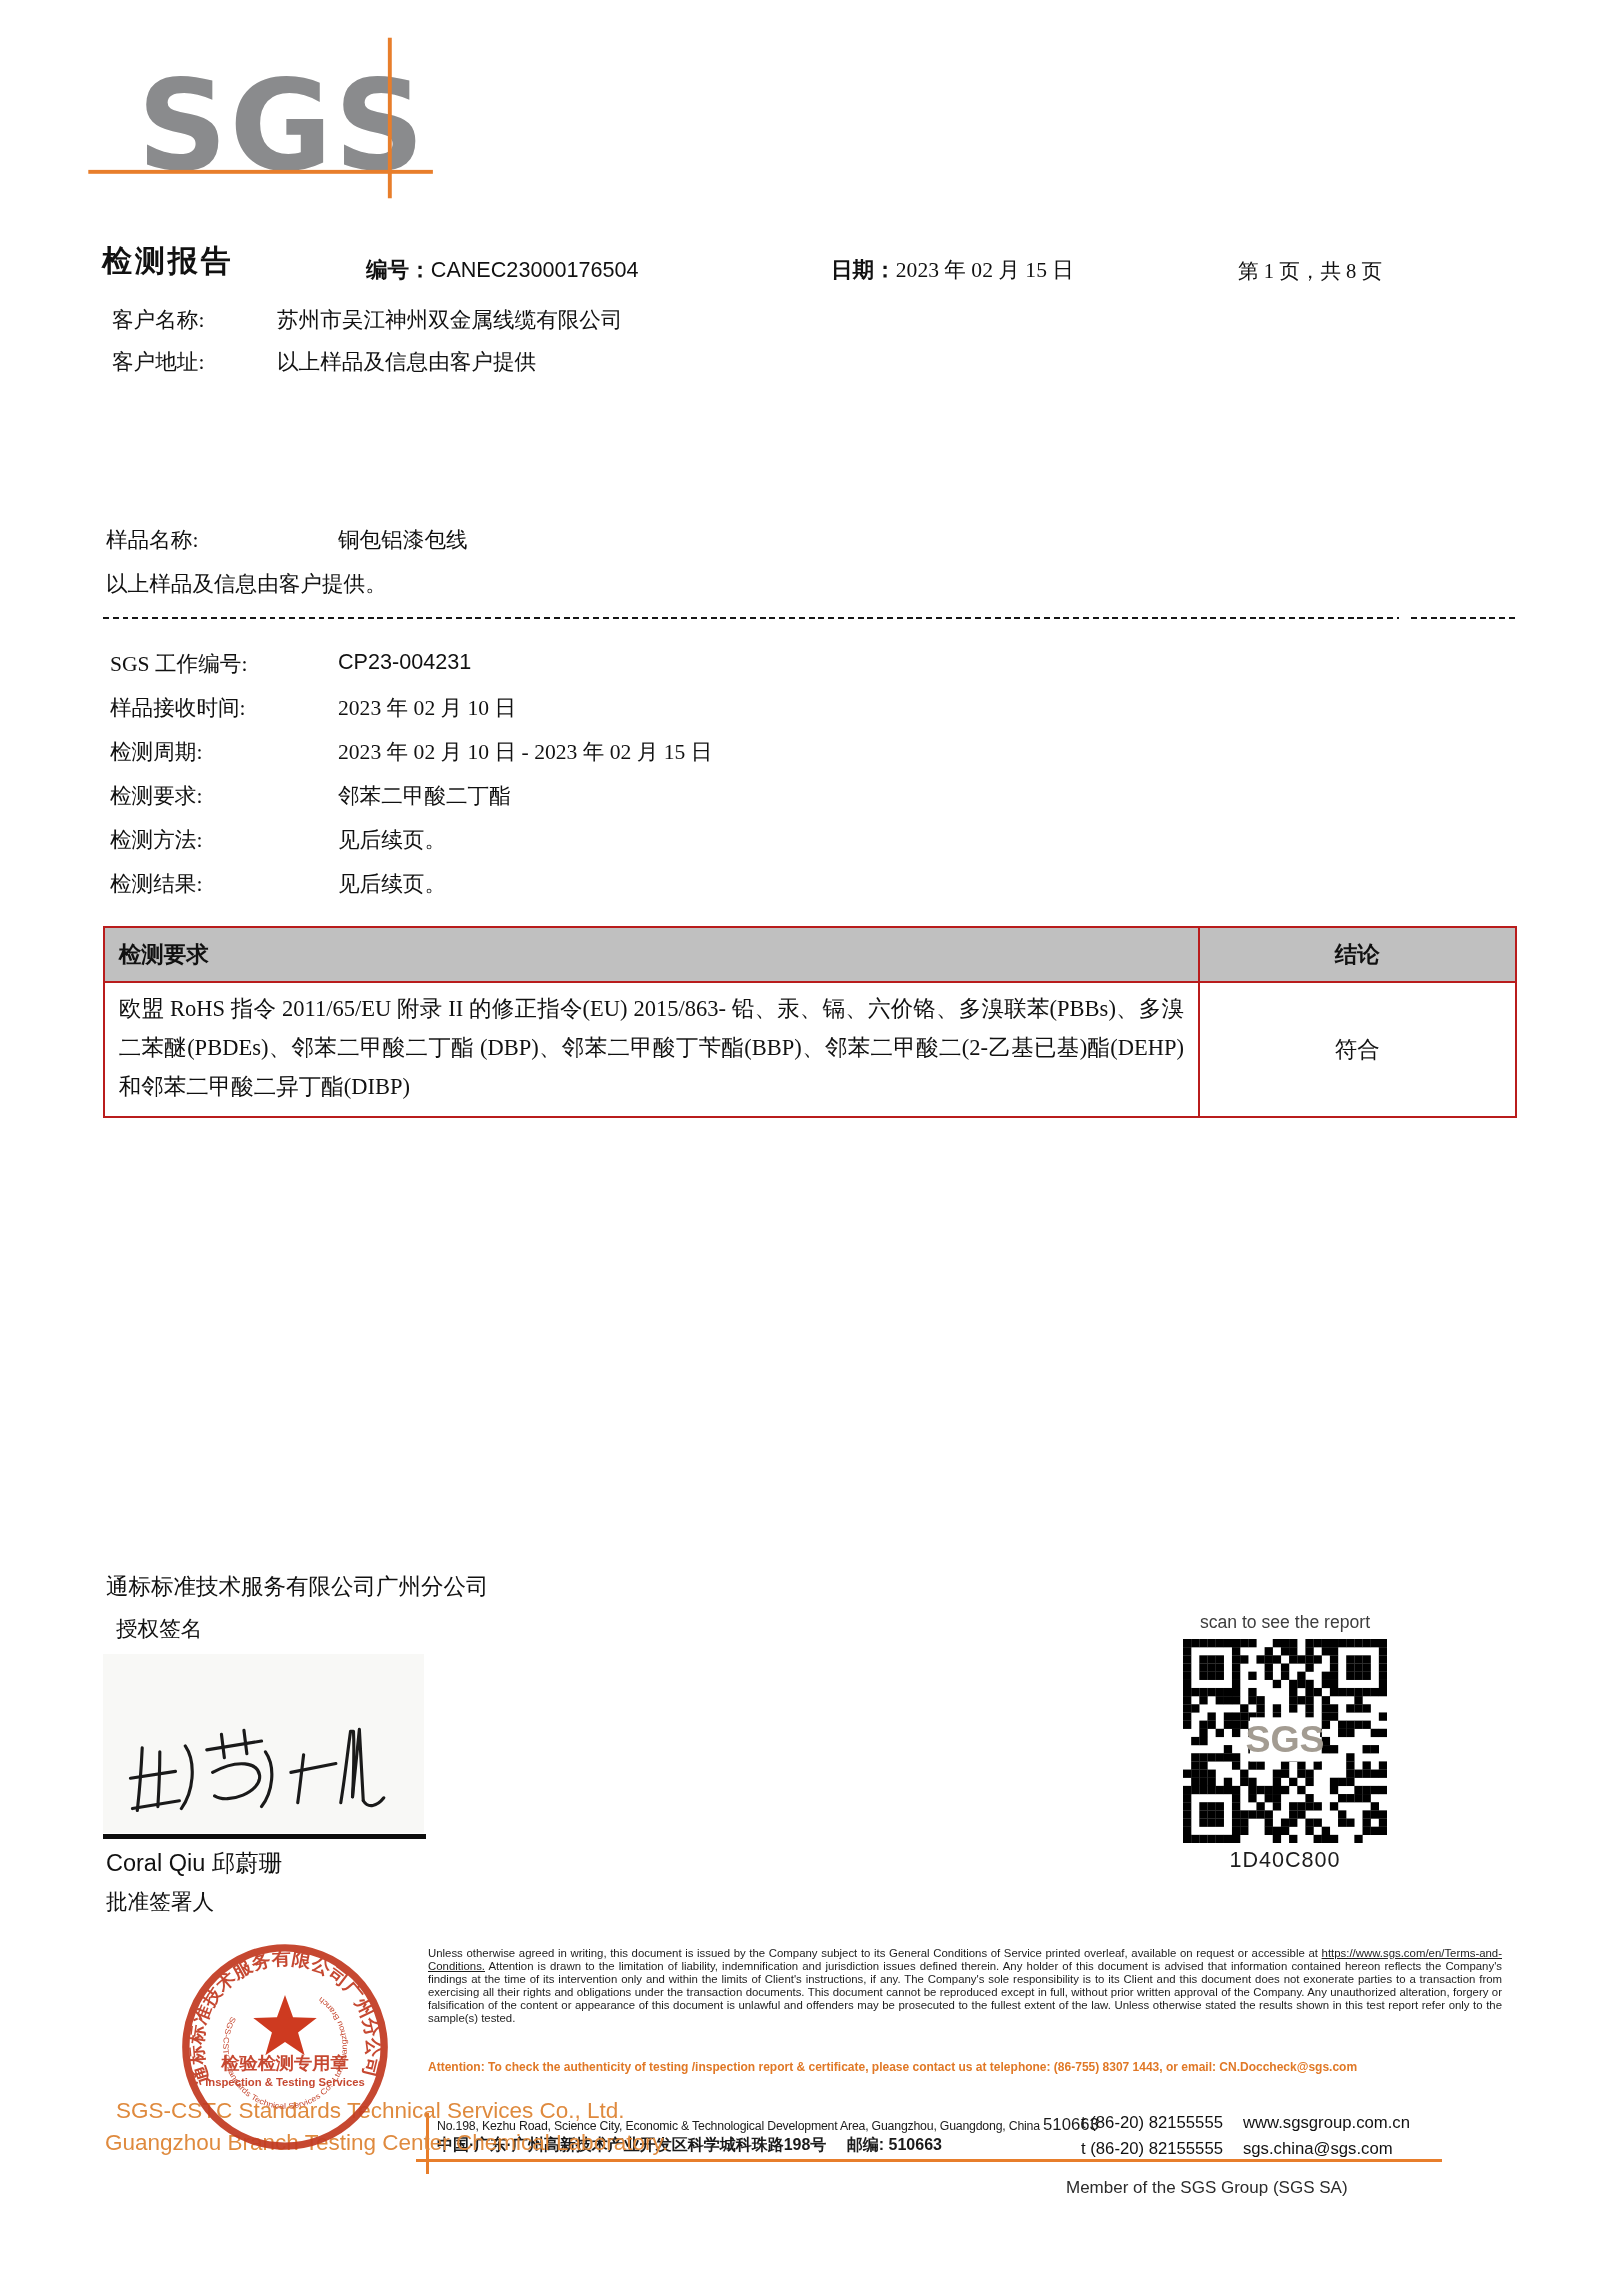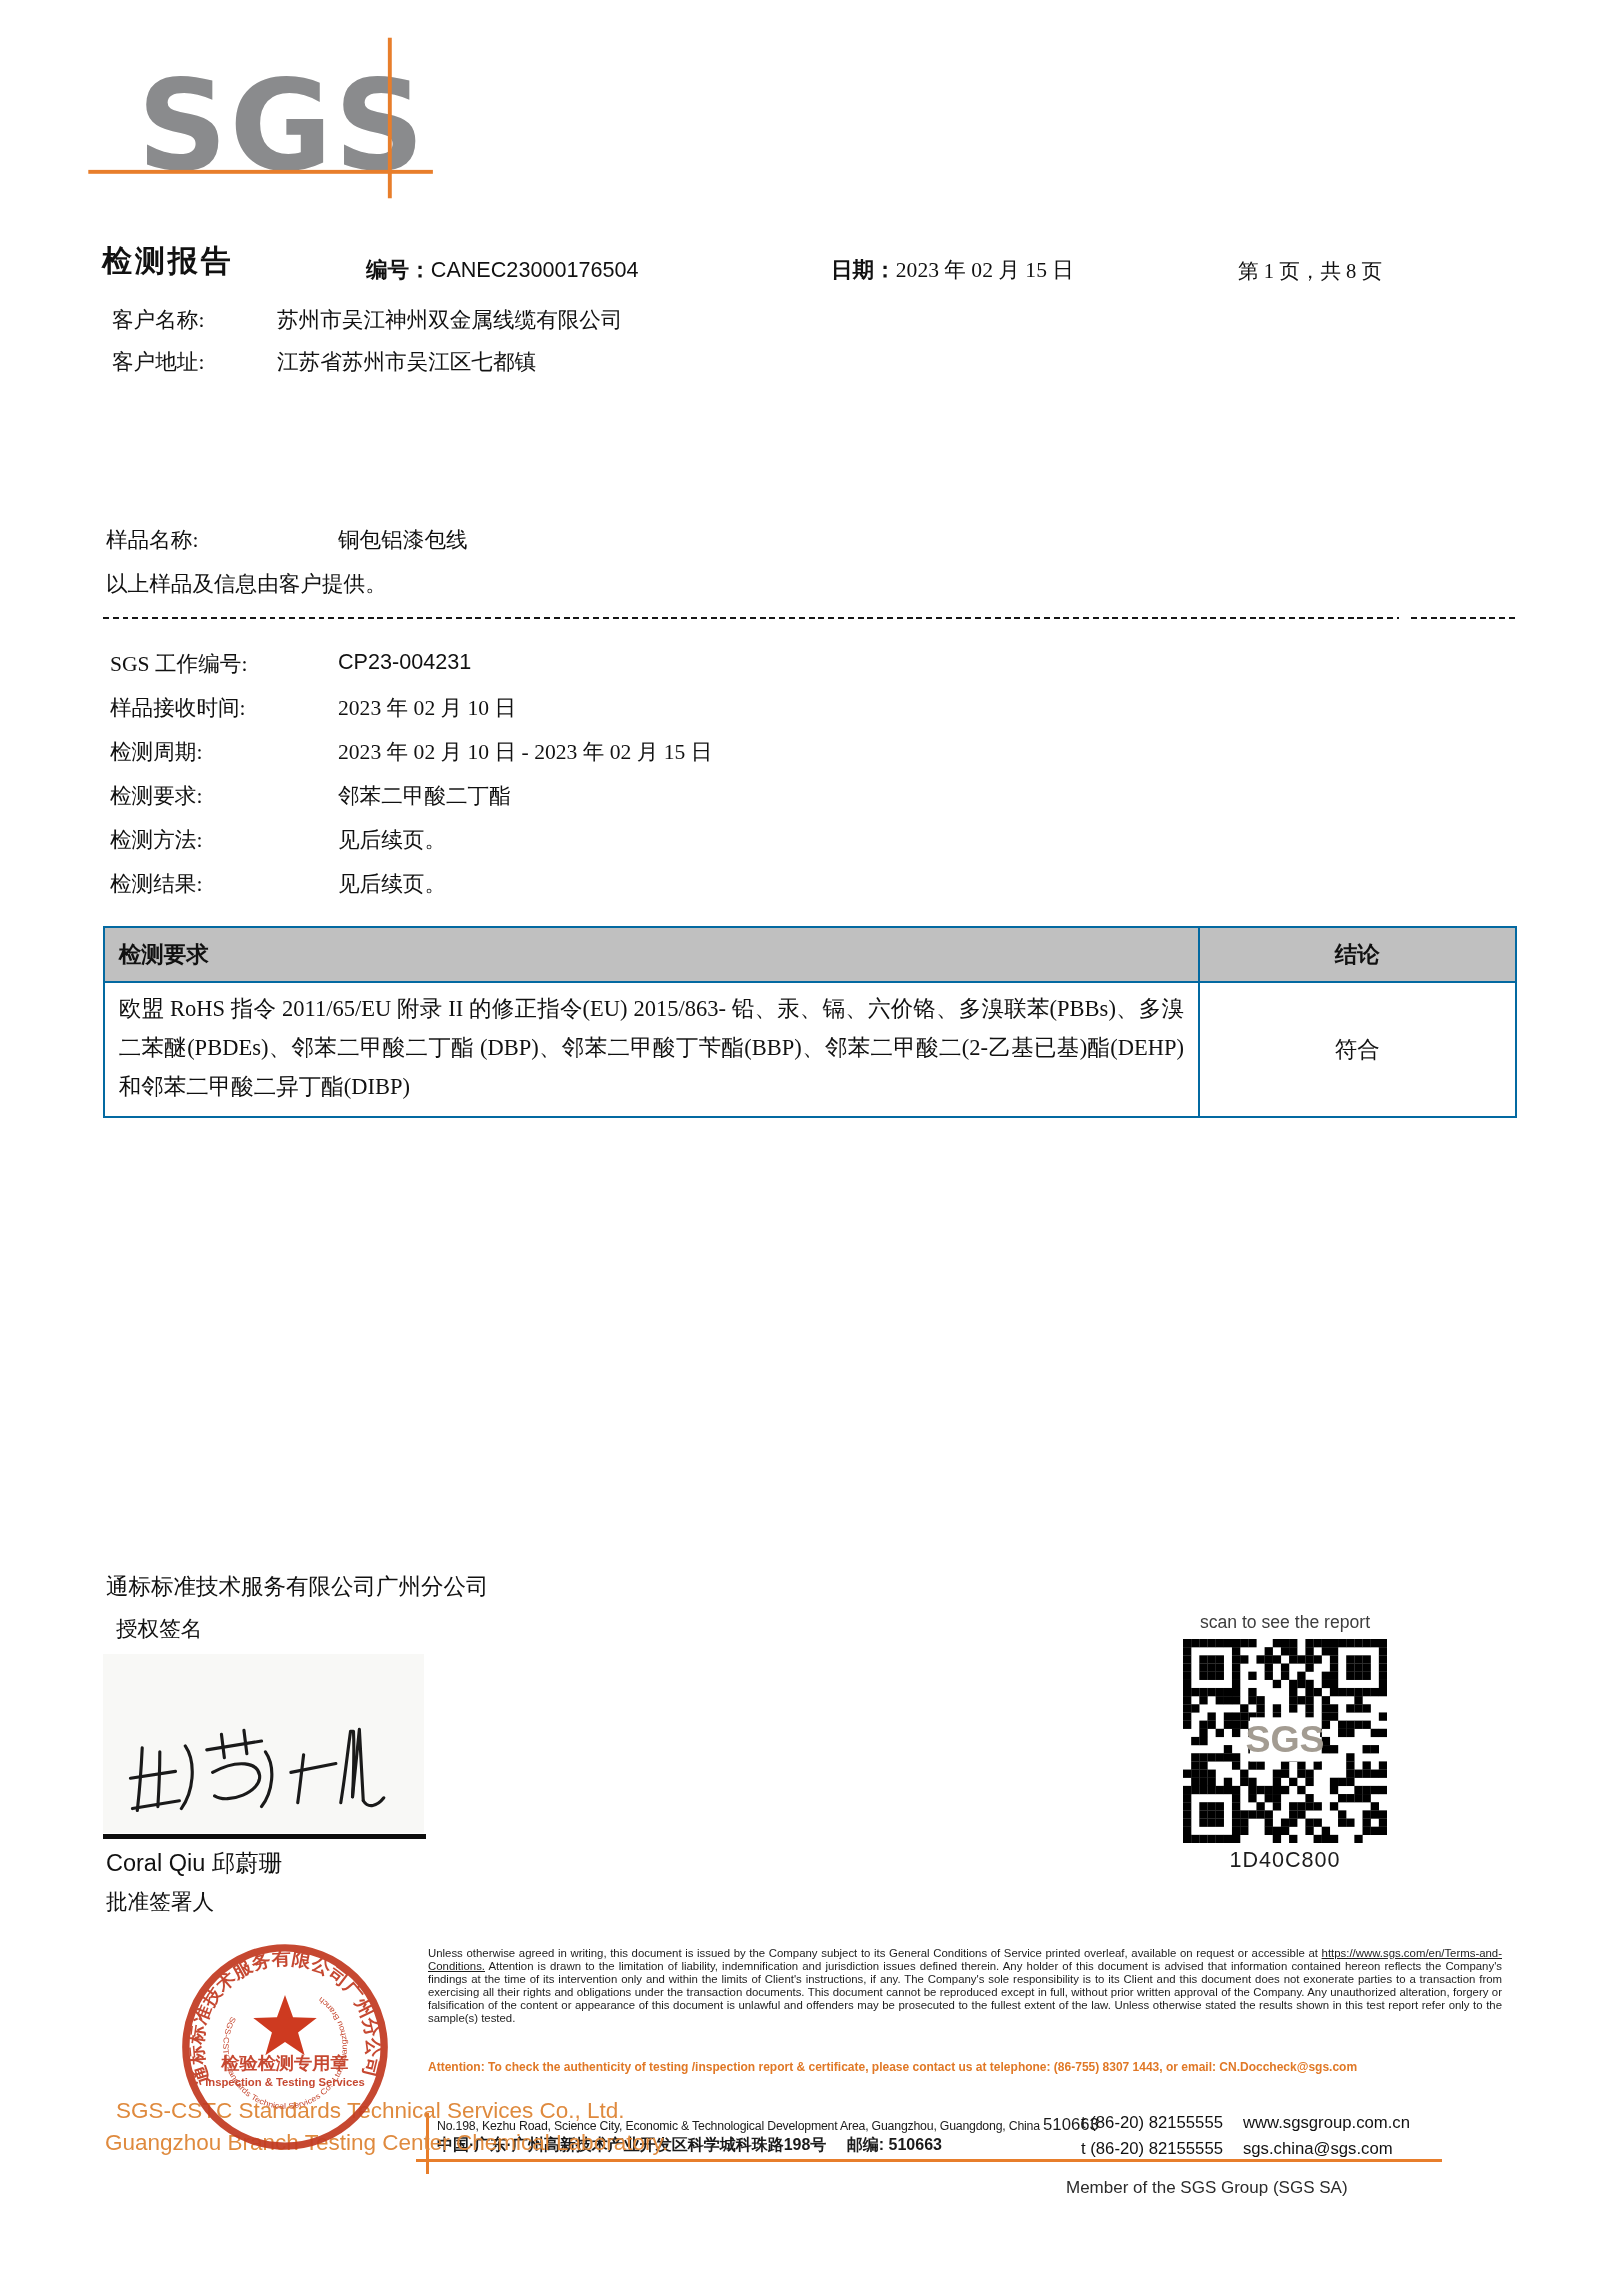--- a/index.html
+++ b/index.html
@@ -24,21 +24,21 @@
   .samp-value{left:338px;top:525px;font-size:21.6px;}
   .samp-note{left:106px;top:569px;font-size:21.6px;}
   .dash-seg{top:617px;height:2px;background:repeating-linear-gradient(90deg,#161616 0 5.9px,transparent 5.9px 9.8px);}
   
   .job-rows{left:106px;top:649px;width:1176px;}
   .job-row{height:44px;font-size:21.6px;position:relative;}
   .job-label{position:absolute;left:4px;}
   .job-value{position:absolute;left:232px;text-align:right;}
   
   .res-table{left:103px;top:926px;width:1414px;border-collapse:collapse;}
-  .res-table th,.res-table td{border:2px solid #0369a1;}
+  .res-table th,.res-table td{border:2px solid #b91c1c;}
   .res-table th{background:#c0c0c0;font-size:22.5px;font-weight:bold;height:51px;}
   .th-req{text-align:left;padding-left:13.7px;width:1078px;}
   .th-con{text-align:center;}
   .td-req{font-size:22.5px;line-height:39px;padding:5.9px 13.7px 9.8px 13.7px;text-align:justify;}
   .td-con{text-align:center;font-size:22.5px;margin-left:43px;}
   
   .sign-company{left:106px;top:1571px;font-size:22.5px;}
   .sign-label{left:116px;top:1614px;font-size:21.6px;}
   .sig-box{left:103px;top:1654px;width:321px;height:179px;background:#f8f8f6;}
   .sig-line{left:103px;top:1834px;width:323px;height:4.9px;background:#0d0d0d;}
@@ -90,21 +90,21 @@
     <span class="lbl-b">编号：</span><span class="mono-val">CANEC23000176504</span>
   </div>
   <div class="abs hdr-line hdr-date">
     <span class="lbl-b">日期：</span><span>2023 年 02 月 15 日</span>
   </div>
   <div class="abs hdr-page">第 1 页，共 8 页</div>
 
   <div class="abs client-row client-label" style="top:305px;">客户名称:</div>
   <div class="abs client-row client-value" style="top:305px;">苏州市吴江神州双金属线缆有限公司</div>
   <div class="abs client-row client-label" style="top:347px;">客户地址:</div>
-  <div class="abs client-row client-value" style="top:347px;">江苏省苏州市吴江区七都镇</div>
+  <div class="abs client-row client-value" style="top:347px;">以上样品及信息由客户提供</div>
 
   <div class="abs samp-label">样品名称:</div>
   <div class="abs samp-value">铜包铝漆包线</div>
   <div class="abs samp-note">以上样品及信息由客户提供。</div>
   <div class="abs dash-seg" style="left:103px;width:1296px;"></div>
   <div class="abs dash-seg" style="left:1411px;width:106px;"></div>
 
   <div class="abs job-rows">
     <div class="job-row">
       <span class="job-label">SGS 工作编号:</span>

